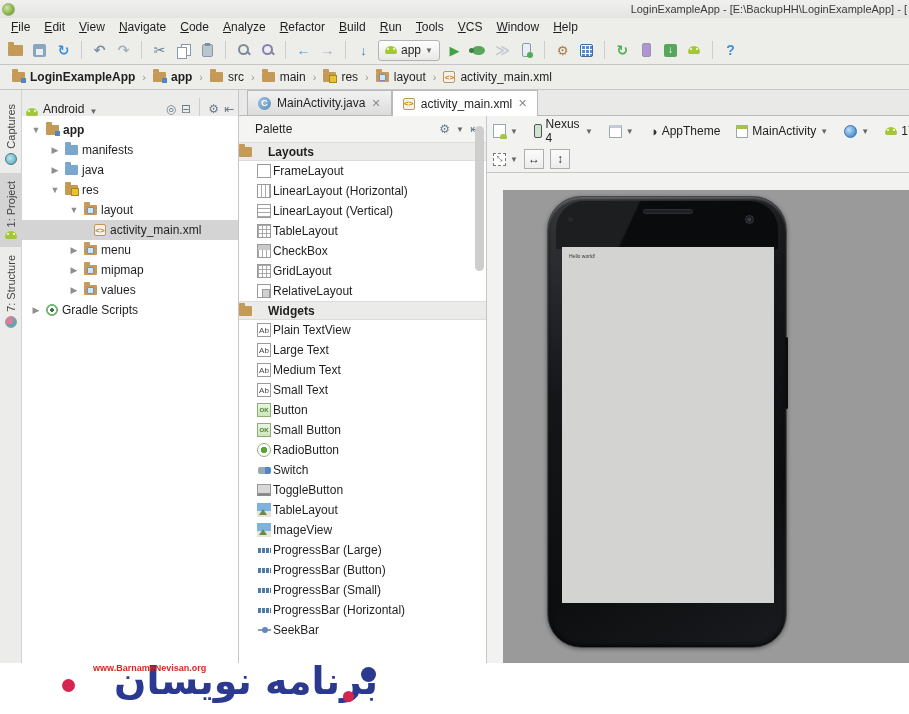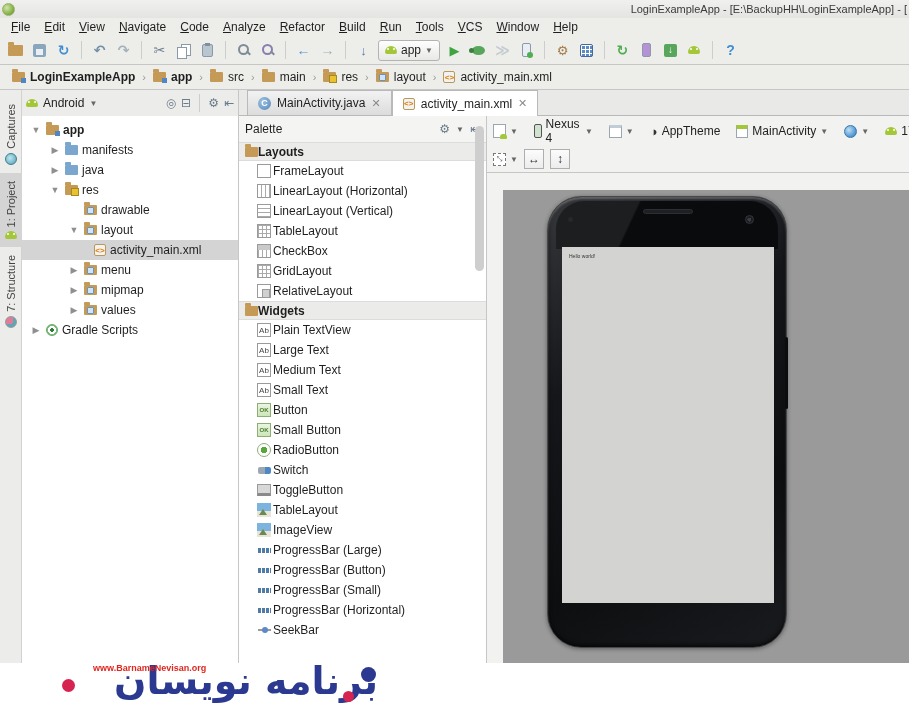--- a/index.html
+++ b/index.html
@@ -72,21 +72,21 @@
   
   .toolstrip { position:absolute; left:0; top:90px; width:22px; height:573px; background:#ececea; border-right:1px solid #d2d2d2; display:flex; flex-direction:column; align-items:center; padding-top:6px; }
   .vtab { display:flex; flex-direction:column; align-items:center; gap:4px; padding:8px 0; width:22px; cursor:pointer; }
   .vtab.sel { background:#d4d4d4; }
   .vtab .vlabel { writing-mode:vertical-lr; transform:rotate(180deg); font-size:11px; color:#444; }
   .strip-dot { width:12px; height:12px; border-radius:50%; }
   .cap-icon { background:radial-gradient(circle at 40% 40%, #bfe6ef, #4f9fb5); border:1px solid #3d7e90; }
   .struct-icon { background:radial-gradient(circle at 30% 30%, #e07b9a 45%, #5aa7b5 46%); border:1px solid #999; }
 
   
-  .proj-header { position:absolute; left:22px; top:90px; width:217px; height:26px; background:#ececea; border-right:1px solid #c6c6c6; display:flex; align-items:center; padding:0 4px; gap:5px; }
+  .proj-header { position:absolute; left:22px; top:90px; width:217px; height:26px; background:#ececea; border-right:1px solid #c6c6c6; display:flex; align-items:flex-end; padding:0 4px; gap:5px; }
   .proj-header .hname { font-weight:normal; color:#222; }
   .hicon { color:#6a7b8a; font-size:12px; cursor:pointer; display:inline-flex; align-items:center; }
   .proj-tree { position:absolute; left:22px; top:116px; width:217px; height:547px; background:#fff; border-right:1px solid #c6c6c6; padding-top:4px; overflow:hidden; }
   .trow { height:20px; display:flex; align-items:center; gap:4px; cursor:pointer; white-space:nowrap; }
   .trow.sel { background:#d4d4d4; }
   .trow.bold { font-weight:bold; }
   .chev { width:12px; text-align:center; color:#8f8f8f; font-size:9px; flex:0 0 12px; }
   .d0 { padding-left:8px; } .d1 { padding-left:27px; } .d2 { padding-left:46px; } .d3 { padding-left:72px; }
   .mini-folder.blue { background:#7ba6cd; } .mini-folder.blue::before { background:#7ba6cd; }
   .gradle-icon { width:12px; height:12px; border-radius:50%; background:radial-gradient(circle, #2f7d3c 0 2px, #fff 2px 4px, #7cc27a 4px 6px); border:1px solid #69a869; display:inline-block; }
@@ -94,22 +94,22 @@
   
   .tabs-row { position:absolute; left:239px; top:90px; width:670px; height:26px; background:#e9e9e7; border-bottom:1px solid #b9b9b9; display:flex; align-items:flex-end; padding-left:8px; }
   .etab { display:inline-flex; align-items:center; gap:6px; height:25px; padding:0 10px; border:1px solid #b9b9b9; border-bottom:none; background:linear-gradient(#f2f2f2,#dcdcdc); cursor:pointer; }
   .etab.active { background:#fff; height:26px; margin-bottom:-1px; }
   .cls-icon { width:13px; height:13px; border-radius:50%; background:radial-gradient(circle at 35% 35%, #9cc3e5, #5585b5); color:#fff; font-size:9px; font-weight:bold; display:inline-flex; align-items:center; justify-content:center; }
   .tab-close { color:#8a8a8a; font-size:11px; cursor:pointer; }
 
   
   .palette { position:absolute; left:239px; top:116px; width:248px; height:547px; background:#fff; border-right:1px solid #c6c6c6; overflow:hidden; }
   .pal-header { height:26px; background:#f4f4f2; display:flex; align-items:center; padding:0 6px; gap:6px; }
-  .pal-header .ptitle { flex:1; }
-  .psec { height:19px; background:#ebebe9; border-top:1px solid #dcdcdc; border-bottom:1px solid #dcdcdc; display:flex; align-items:center; gap:0; padding-left:6px; font-weight:bold; }
+  .pal-header .ptitle { flex:1;margin-left:10px; }
+  .psec { height:19px; background:#ebebe9; border-top:1px solid #dcdcdc; border-bottom:1px solid #dcdcdc; display:flex; align-items:center; gap:16px; font-weight:bold; }
   .pitem { height:20px; display:flex; align-items:center; gap:2px; padding-left:18px; cursor:pointer; }
   .pi { width:14px; height:14px; flex:0 0 14px; border:1px solid #9a9a9a; background:#fff; display:inline-flex; align-items:center; justify-content:center; font-size:8px; color:#555; }
   .pi-linh { background:repeating-linear-gradient(90deg,#fff 0 3px,#aaa 3px 4px); }
   .pi-linv { background:repeating-linear-gradient(#fff 0 3px,#aaa 3px 4px); }
   .pi-table, .pi-grid { background-image:linear-gradient(#aaa 1px, transparent 1px), linear-gradient(90deg,#aaa 1px, transparent 1px); background-size:4px 4px; }
   .pi-row { background:linear-gradient(#c9c9c9 0 5px, #fff 5px); background-image:linear-gradient(#c9c9c9 0 5px, transparent 5px), linear-gradient(90deg,#aaa 1px, transparent 1px); background-size:100% 100%, 4px 100%; }
   .pi-rel::after { content:""; width:7px; height:7px; background:#d0d0d0; border:1px solid #9a9a9a; margin-left:4px; margin-top:4px; }
   .pi-ab::after { content:"Ab"; font-size:8px; color:#444; }
   .pi-ok { background:linear-gradient(#eaf5e2,#cce6b8); border-color:#8fae76; }
   .pi-ok::after { content:"OK"; font-size:6px; color:#4a7a2e; font-weight:bold; }
@@ -333,25 +333,20 @@
         <span class="chev">▶</span>
         <span class="mini-folder blue"></span>
         <span>java</span>
       </div>
     <div class="trow d1">
         <span class="chev">▼</span>
         <span class="mini-folder badge-yellow"></span>
         <span>res</span>
       </div>
     <div class="trow d2">
-        <span class="chev"></span>
-        <span class="mini-folder badge-dot"></span>
-        <span>drawable</span>
-      </div>
-    <div class="trow d2">
         <span class="chev">▼</span>
         <span class="mini-folder badge-dot"></span>
         <span>layout</span>
       </div>
     <div class="trow sel d3">
         <span class="xml-file">&lt;&gt;</span>
         <span>activity_main.xml</span>
       </div>
     <div class="trow d2">
         <span class="chev">▶</span>

